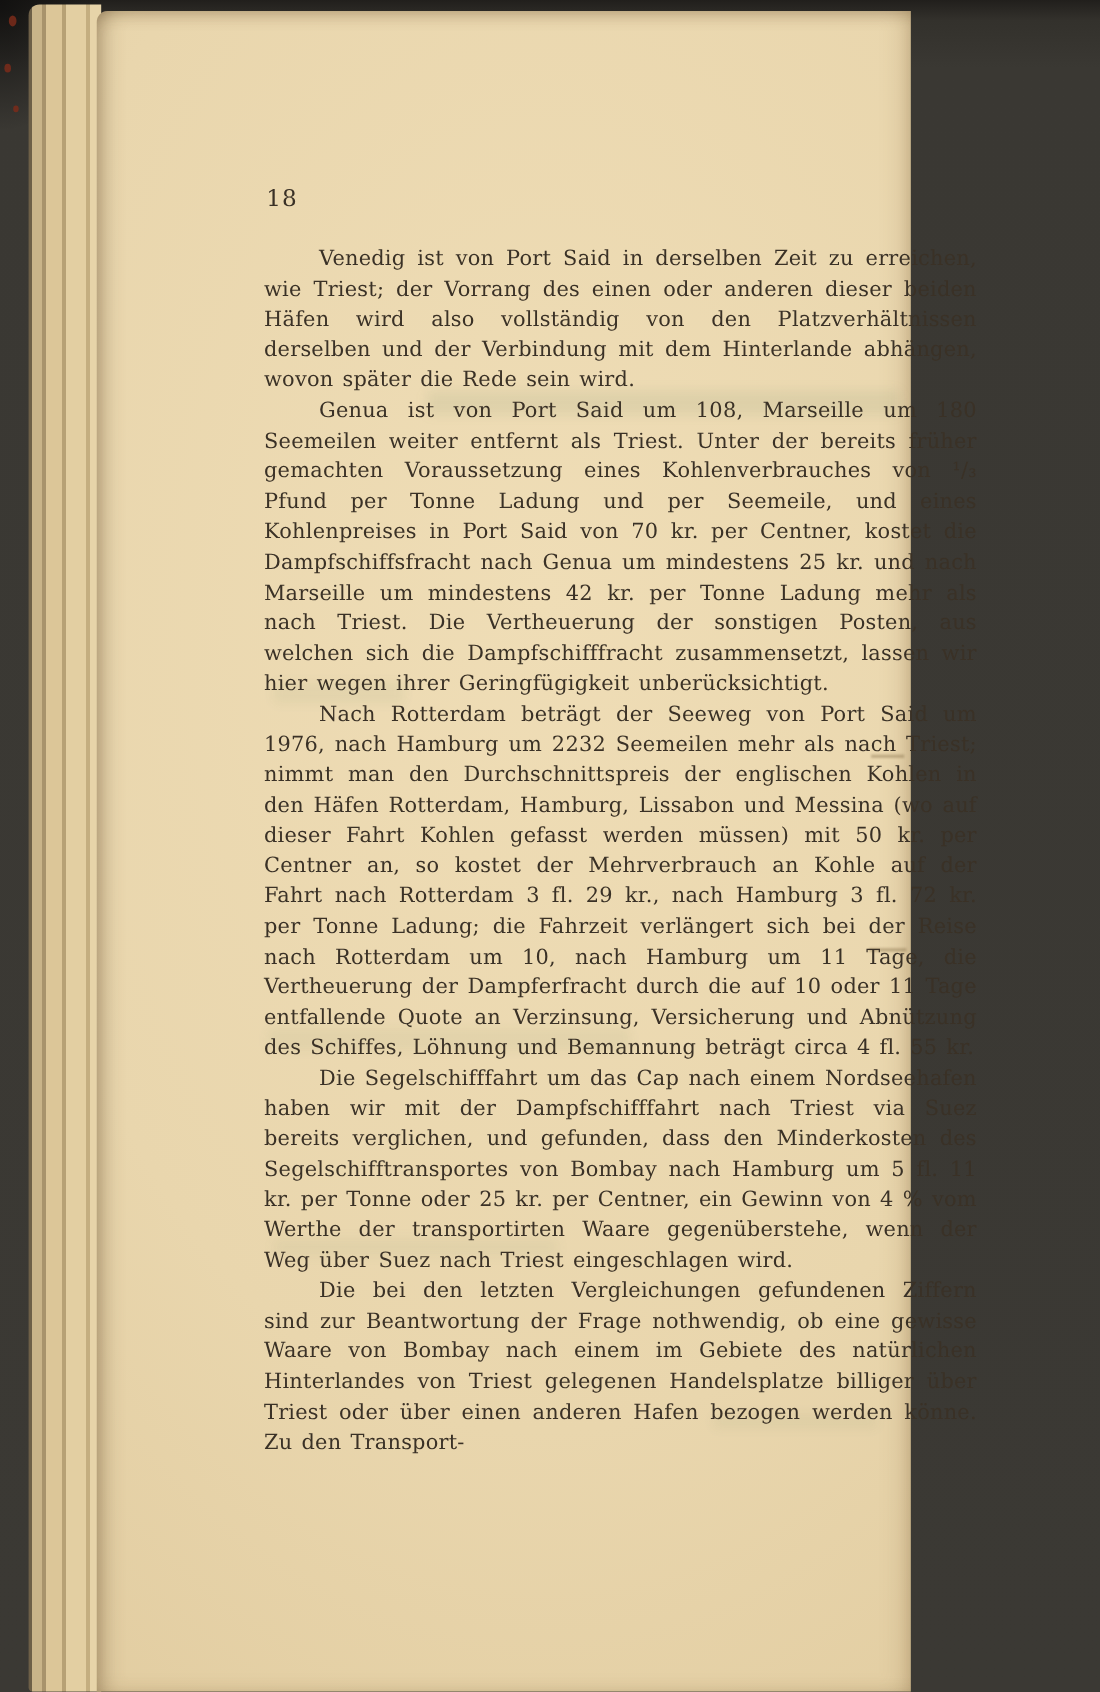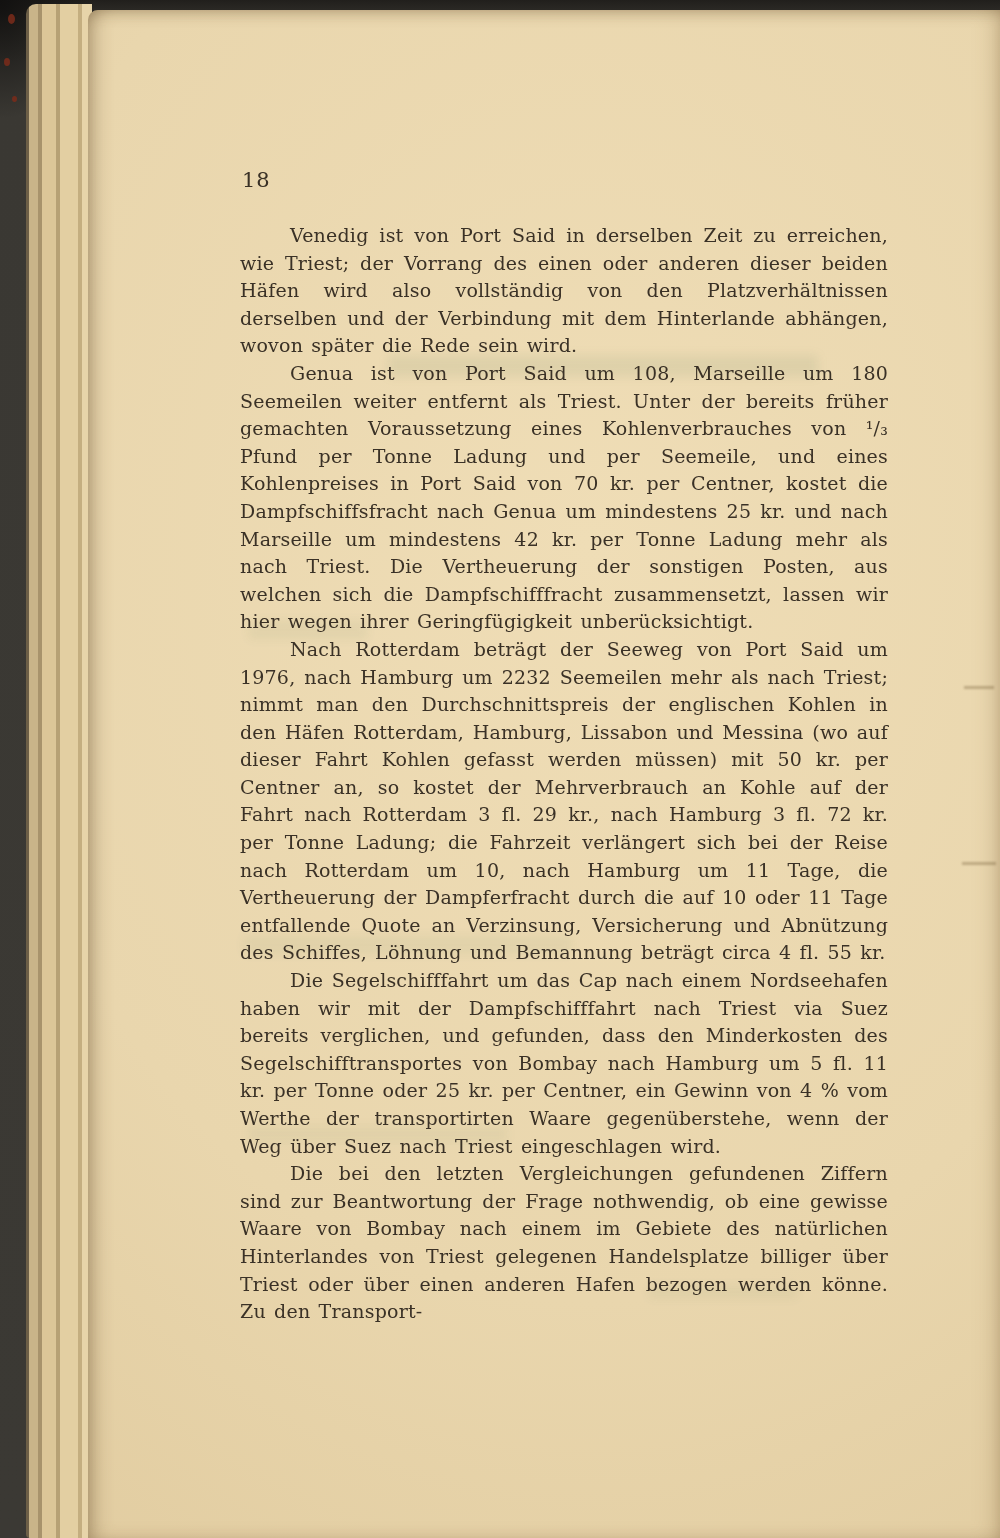--- a/index.html
+++ b/index.html
@@ -52,21 +52,21 @@
       #c4ae80 52px, #c4ae80 56px,
       #e7d4a9 56px, #e7d4a9 66px);
     border-radius: 10px 0 0 4px;
   }
 
   
   .page {
     position: absolute;
     left: 88px;
     top: 10px;
-    width: 912px;
+    width: 740px;
     height: 1528px;
     background: radial-gradient(120% 90% at 55% 35%, #efddb6 0%, #e9d6ad 55%, #dfc99c 100%);
     border-radius: 10px 0 0 0;
     box-shadow:
       inset 14px 0 20px -10px rgba(95, 72, 40, 0.45),
       inset -12px 0 26px -14px rgba(120, 90, 50, 0.50),
       inset 0 10px 16px -10px rgba(95, 72, 40, 0.35);
   }
 
   

